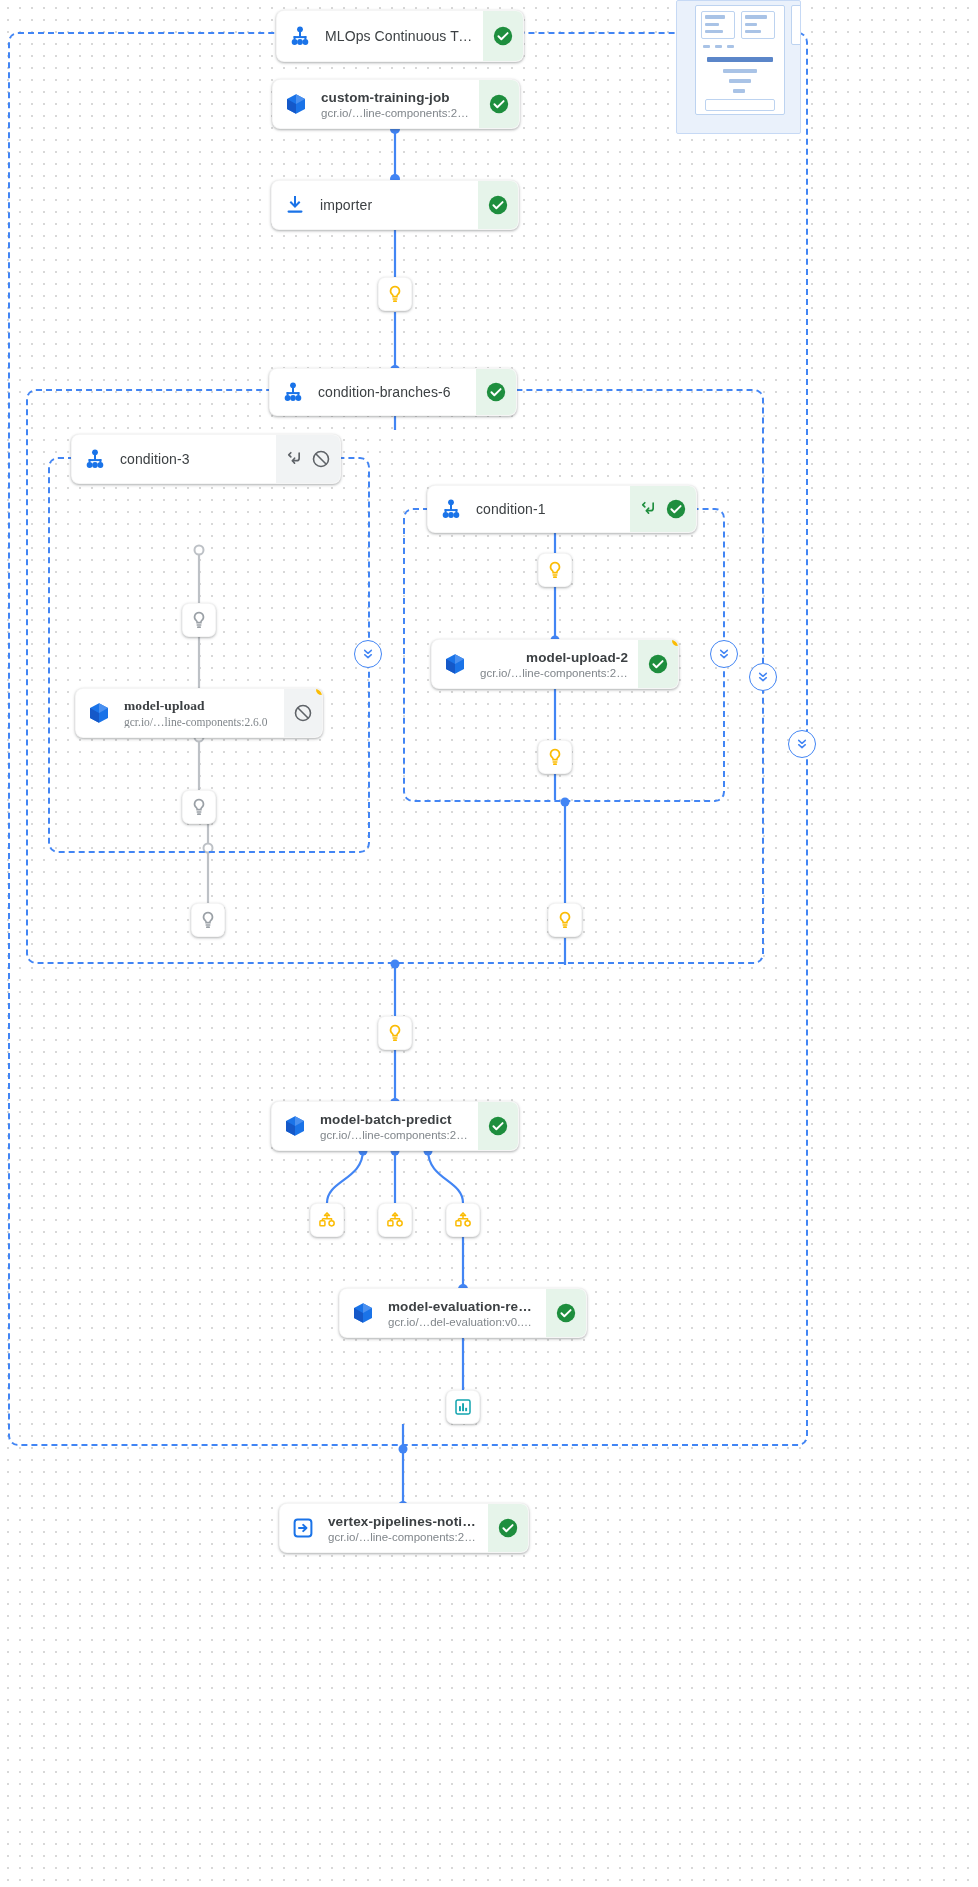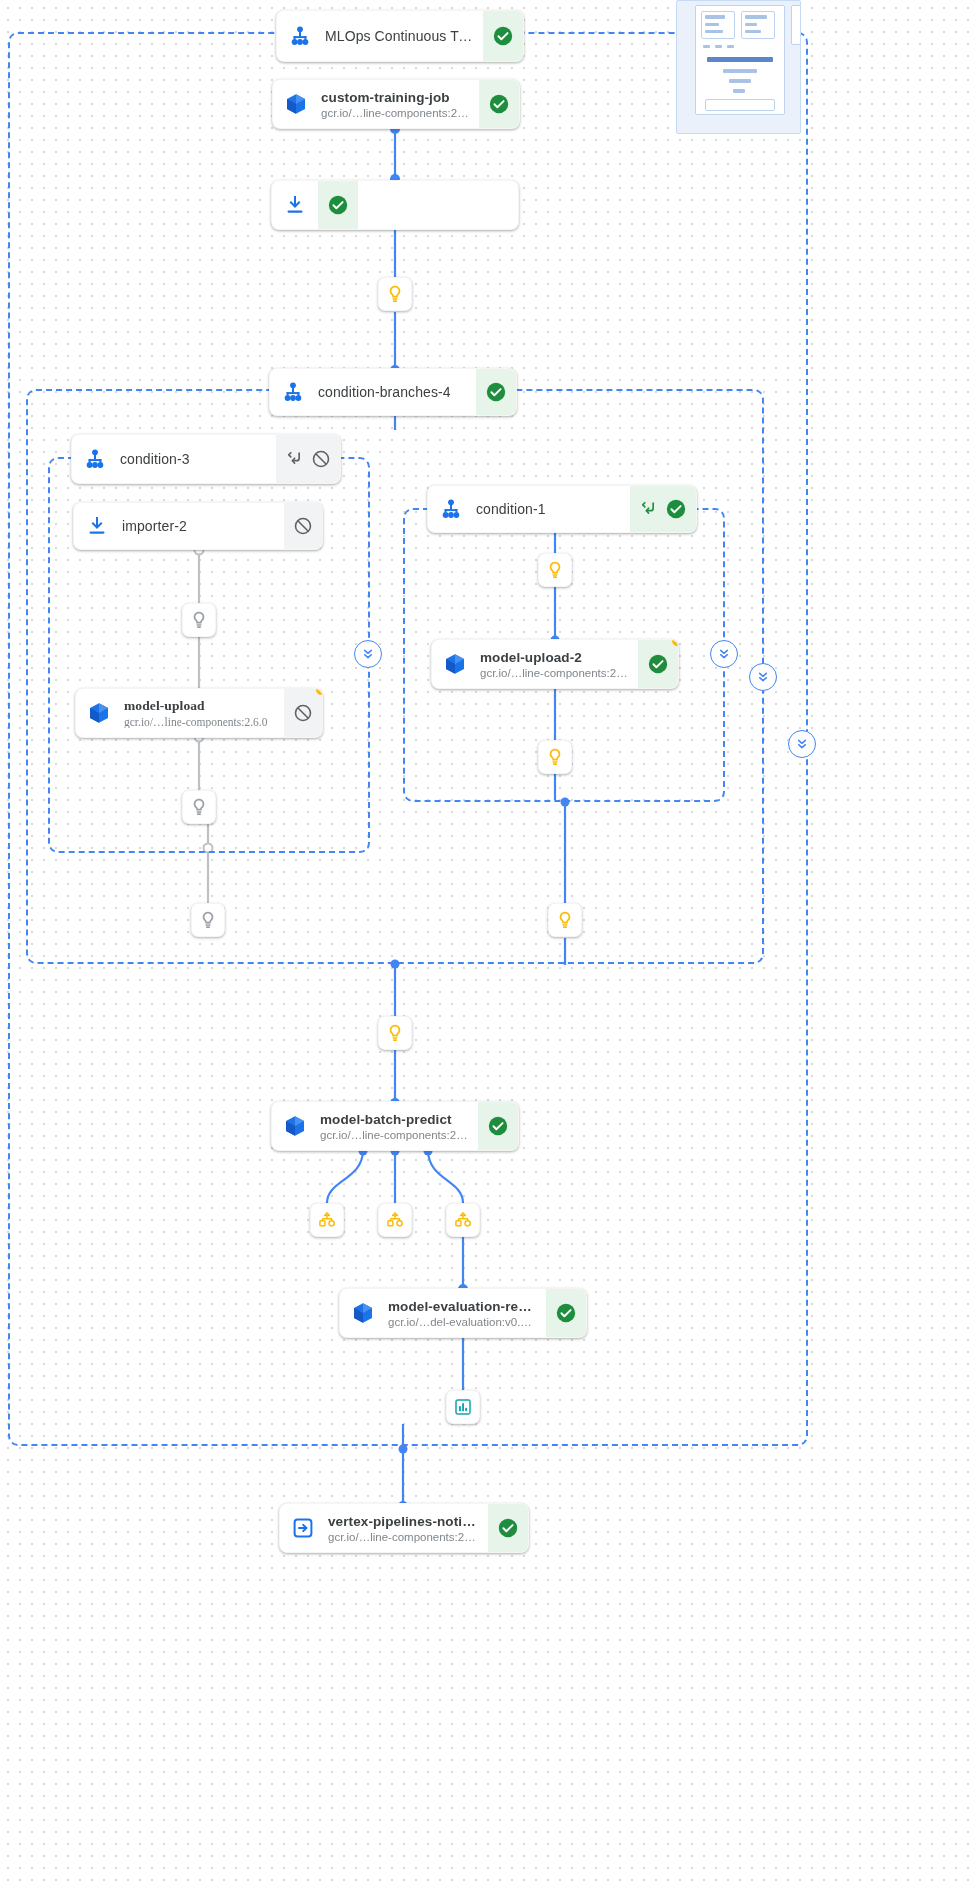--- a/index.html
+++ b/index.html
@@ -249,20 +249,23 @@
     </div>
   </div>
 
   <div class="node" style="left:271px; top:180px; width:248px; height:50px;">
     <div class="ic">
       <svg width="24" height="24" viewBox="0 0 24 24" fill="#1a73e8">
         <path d="M11 3h2v8.1l3-3 1.4 1.4L12 15 6.6 9.5 8 8.1l3 3z"></path>
         <rect x="4.5" y="17.5" width="15" height="2.2" rx="1.1"></rect>
       </svg>
     </div>
+    <div class="body">
+      <div class="title plain">importer</div>
+    </div>
     <div class="statuswrap ok">
       <svg width="22" height="22" viewBox="0 0 24 24">
         <circle cx="12" cy="12" r="10" fill="#1e8e3e"></circle>
         <path d="M7 12.3l3.2 3.2L17 8.8" stroke="#fff" stroke-width="2.1" fill="none" stroke-linecap="round" stroke-linejoin="round"></path>
       </svg>
     </div>
   </div>
 
   <div class="chip" style="left:378px; top:277px;">
     <svg width="20" height="20" viewBox="0 0 24 24" fill="none" stroke="#fbbc04" stroke-width="2" stroke-linecap="round">
@@ -278,21 +281,21 @@
           <rect x="11" y="7.6" width="2" height="5.3"></rect>
         <rect x="5.6" y="12.1" width="12.8" height="2"></rect>
           <rect x="5.6" y="12.1" width="2" height="3.4"></rect>
         <rect x="16.4" y="12.1" width="2" height="3.4"></rect>
         <circle cx="6.6" cy="18" r="2.9"></circle>
           <circle cx="12" cy="18" r="2.9"></circle>
           <circle cx="17.4" cy="18" r="2.9"></circle>
       </svg>
     </div>
     <div class="body">
-      <div class="title plain">condition-branches-4</div>
+      <div class="title plain">condition-branches-6</div>
     </div>
     <div class="statuswrap ok">
       <svg width="22" height="22" viewBox="0 0 24 24">
         <circle cx="12" cy="12" r="10" fill="#1e8e3e"></circle>
         <path d="M7 12.3l3.2 3.2L17 8.8" stroke="#fff" stroke-width="2.1" fill="none" stroke-linecap="round" stroke-linejoin="round"></path>
       </svg>
     </div>
   </div>
 
   <div class="node" style="left:71px; top:434px; width:270px; height:50px;justify-content:flex-end;">
@@ -317,37 +320,20 @@
         <path d="M11.5 11L9 14l2.5 3"></path>
         <path d="M7 4.5L4.5 7 7 9.5"></path>
       </svg>
       <svg width="20" height="20" viewBox="0 0 24 24" fill="none" stroke="#5f6368" stroke-width="1.9">
         <circle cx="12" cy="12" r="9"></circle>
           <path d="M5.7 5.7l12.6 12.6"></path>
       </svg>
     </div>
   </div>
 
-  <div class="node" style="left:73px; top:502px; width:250px; height:48px;">
-    <div class="ic">
-      <svg width="24" height="24" viewBox="0 0 24 24" fill="#1a73e8">
-        <path d="M11 3h2v8.1l3-3 1.4 1.4L12 15 6.6 9.5 8 8.1l3 3z"></path>
-        <rect x="4.5" y="17.5" width="15" height="2.2" rx="1.1"></rect>
-      </svg>
-    </div>
-    <div class="body">
-      <div class="title plain">importer-2</div>
-    </div>
-    <div class="statuswrap gray">
-      <svg width="20" height="20" viewBox="0 0 24 24" fill="none" stroke="#5f6368" stroke-width="1.9">
-        <circle cx="12" cy="12" r="9"></circle>
-          <path d="M5.7 5.7l12.6 12.6"></path>
-      </svg>
-    </div>
-  </div>
 
   <div class="chip" style="left:182px; top:603px;">
     <svg width="20" height="20" viewBox="0 0 24 24" fill="none" stroke="#9aa0a6" stroke-width="2" stroke-linecap="round">
       <path d="M12 3a5.4 5.4 0 0 0-3.2 9.7c.6.5.9 1.1.9 1.8v.6h4.6v-.6c0-.7.3-1.3.9-1.8A5.4 5.4 0 0 0 12 3z"></path>
       <path d="M9.9 18h4.2M10.6 20.6h2.8"></path>
     </svg>
   </div>
 
   <div class="node" style="left:75px; top:688px; width:248px; height:50px;font-family:Liberation Serif, serif;">
     <div class="warn-dot"></div>
@@ -413,21 +399,21 @@
     </div>
   </div>
 
   <div class="chip" style="left:538px; top:553px;">
     <svg width="20" height="20" viewBox="0 0 24 24" fill="none" stroke="#fbbc04" stroke-width="2" stroke-linecap="round">
       <path d="M12 3a5.4 5.4 0 0 0-3.2 9.7c.6.5.9 1.1.9 1.8v.6h4.6v-.6c0-.7.3-1.3.9-1.8A5.4 5.4 0 0 0 12 3z"></path>
       <path d="M9.9 18h4.2M10.6 20.6h2.8"></path>
     </svg>
   </div>
 
-  <div class="node" style="left:431px; top:639px; width:248px; height:50px;">
+  <div class="node" style="left:431px; top:639px; width:248px; height:50px;text-align:right;">
     <div class="warn-dot"></div>
     <div class="ic">
       <svg width="24" height="24" viewBox="0 0 24 24">
         <path d="M12 2.2L21 7v10l-9 4.8L3 17V7z" fill="#1a73e8"></path>
         <path d="M12 2.2L21 7l-9 4.9z" fill="#4a90f0"></path>
         <path d="M12 11.9V21.8L3 17V7z" fill="#1558c8"></path>
       </svg>
     </div>
     <div class="body">
       <div class="title">model-upload-2</div>

